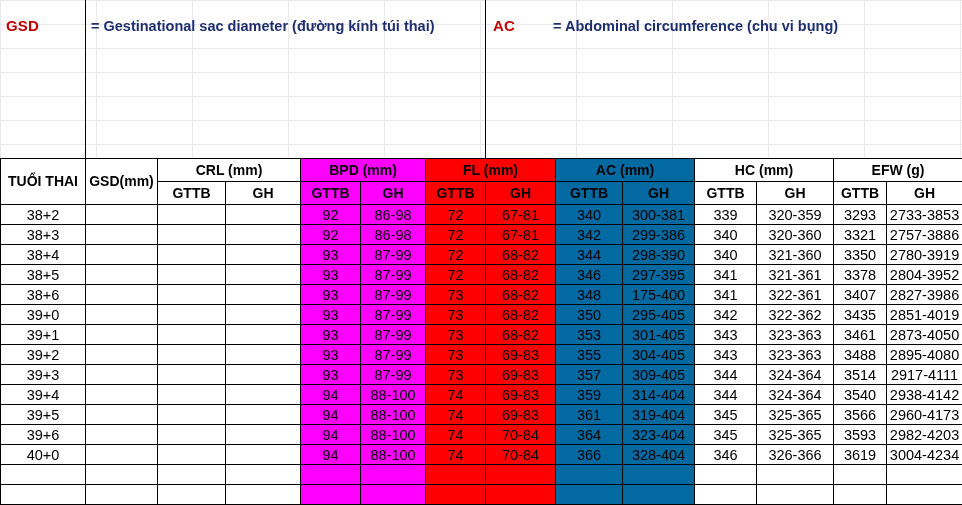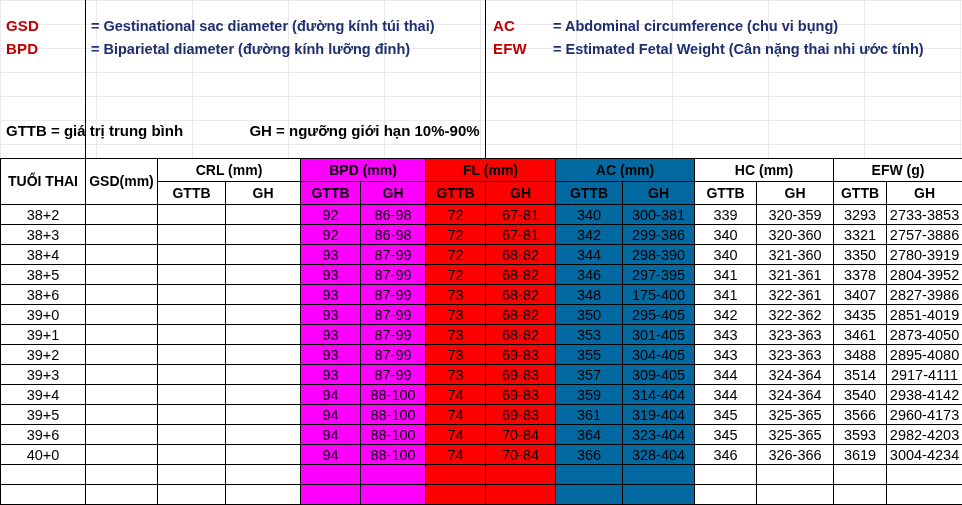--- a/index.html
+++ b/index.html
@@ -143,34 +143,23 @@
     <div class="legend-vline v2"></div>
 
     <table class="legend-table">
       <tbody>
         <tr>
           <td class="col-abbr-l abbr">GSD</td>
           <td class="col-def-l defn">= Gestinational sac diameter (đường kính túi thai)</td>
           <td class="col-abbr-r abbr">AC</td>
           <td class="col-def-r defn">= Abdominal circumference (chu vi bụng)</td>
         </tr>
-        <tr>
-          <td class="col-abbr-l abbr">BPD</td>
-          <td class="col-def-l defn">= Biparietal diameter (đường kính lưỡng đỉnh)</td>
-          <td class="col-abbr-r abbr">EFW</td>
-          <td class="col-def-r defn">= Estimated Fetal Weight (Cân nặng thai nhi ước tính)</td>
-        </tr>
       </tbody>
     </table>
 
-    <div class="gttb-line">
-      <span>GTTB = giá trị trung bình</span>
-      <span class="gap"></span>
-      <span>GH = ngưỡng giới hạn 10%-90%</span>
-    </div>
   </div>
 
   <div class="table-wrap">
     <table class="main">
       <colgroup>
         <col class="w-age">
           <col class="w-gsd">
         <col class="w-crlg">
           <col class="w-crlh">
         <col class="w-bpdg">

